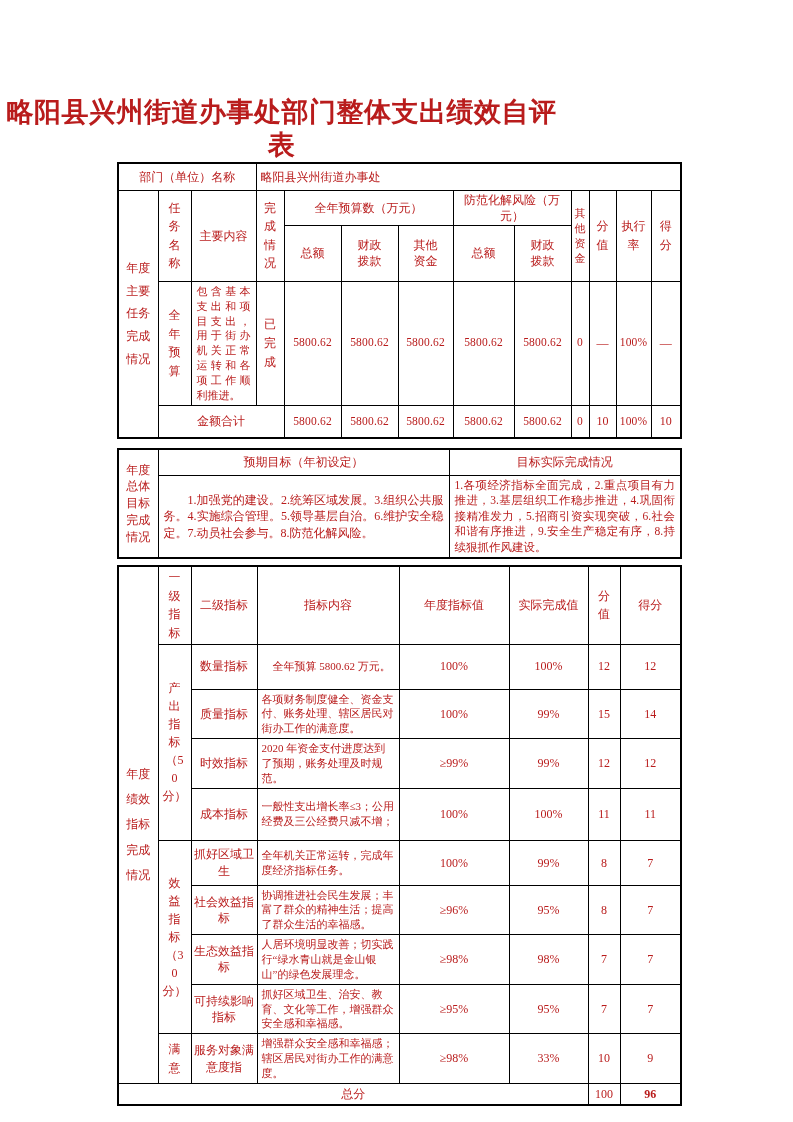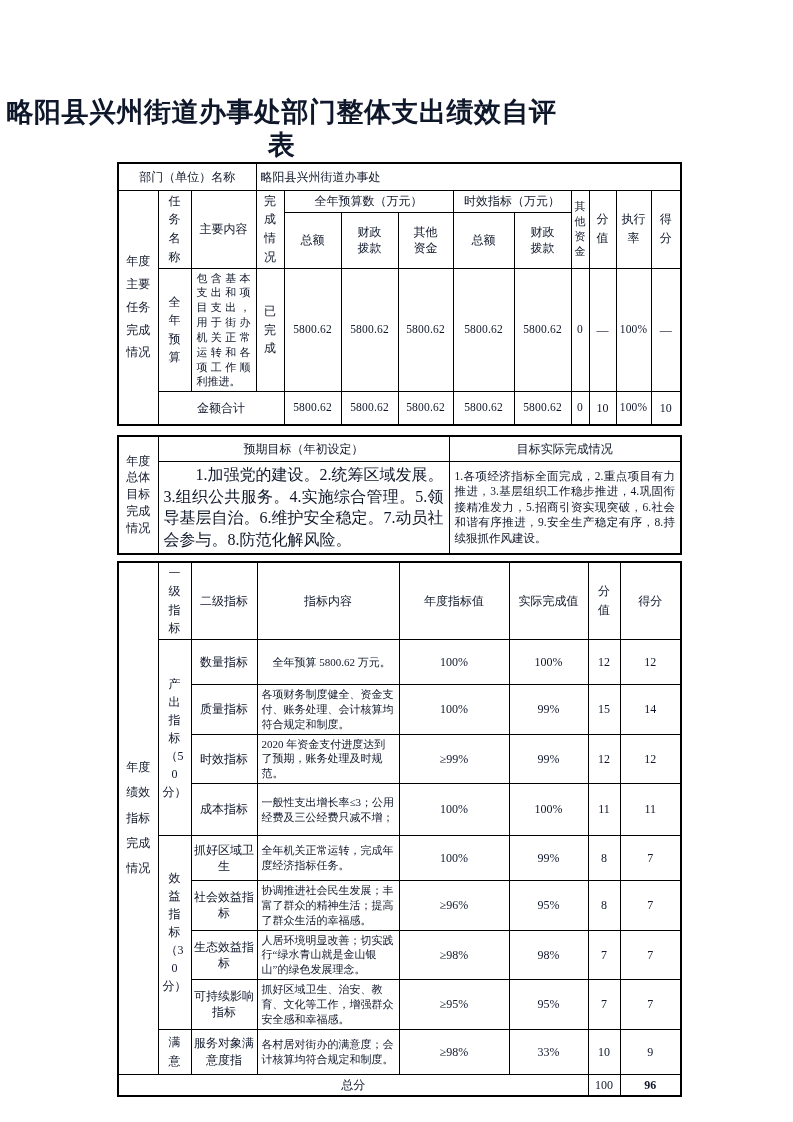--- a/index.html
+++ b/index.html
@@ -1,19 +1,19 @@
 <!DOCTYPE html>
 <html><head>
 <meta charset="utf-8">
 <style>
   html,body{margin:0;padding:0;background:#e8e8e8;}
   .sheet{
     width:793px;height:1122px;background:#ffffff;margin:0 auto;
     box-sizing:border-box;padding-top:96px;
-    font-family:"Liberation Serif","DejaVu Serif",serif;color:#0f172a;
+    font-family:"Liberation Serif","DejaVu Serif",serif;color:#b91c1c;
   }
   .content{width:563px;margin-left:117px;}
   .doc-title{
     width:563px;text-align:center;
     font-family:"Liberation Sans","DejaVu Sans",sans-serif;
     font-weight:700;font-size:27px;line-height:33px;letter-spacing:0.5px;
   }
   .doc-subtitle{
     width:563px;text-align:center;font-size:13px;margin-top:10px;margin-bottom:10px;
   }
@@ -74,21 +74,21 @@
         <td rowspan="2" class="v lh-mid">任
 务
 名
 称</td>
         <td rowspan="2">主要内容</td>
         <td rowspan="2" class="v lh-mid">完
 成
 情
 况</td>
         <td colspan="3">全年预算数（万元）</td>
-        <td colspan="2">时效指标（万元）</td>
+        <td colspan="2">防范化解风险（万元）</td>
         <td rowspan="2" class="v sm">其
 他
 资
 金</td>
         <td rowspan="2" class="v lh-mid">分
 值</td>
         <td rowspan="2" class="v lh-mid">执行
 率</td>
         <td rowspan="2" class="v lh-mid">得
 分</td>
@@ -149,21 +149,21 @@
           <tr style="height:26px">
         <td rowspan="2" class="v" style="line-height:1.4">年度
 总体
 目标
 完成
 情况</td>
         <td>预期目标（年初设定）</td>
         <td>目标实际完成情况</td>
       </tr>
       <tr style="height:67px">
-        <td class="just indent2" style="font-size:16px">1.加强党的建设。2.统筹区域发展。3.组织公共服务。4.实施综合管理。5.领导基层自治。6.维护安全稳定。7.动员社会参与。8.防范化解风险。</td>
+        <td class="just indent2" style="font-size:12px">1.加强党的建设。2.统筹区域发展。3.组织公共服务。4.实施综合管理。5.领导基层自治。6.维护安全稳定。7.动员社会参与。8.防范化解风险。</td>
         <td class="just" style="font-size:11.5px">1.各项经济指标全面完成，2.重点项目有力推进，3.基层组织工作稳步推进，4.巩固衔接精准发力，5.招商引资实现突破，6.社会和谐有序推进，9.安全生产稳定有序，8.持续狠抓作风建设。</td>
       </tr>
     </tbody>
       </table>
 
     <div class="gap6"></div>
 
     <table>
       <colgroup>
         <col style="width:40px">
@@ -205,21 +205,21 @@
 分）</td>
         <td>数量指标</td>
         <td class="left sm" style="text-indent:1em">全年预算 5800.62 万元。</td>
         <td>100%</td>
         <td>100%</td>
         <td>12</td>
         <td>12</td>
       </tr>
       <tr style="height:47px">
         <td>质量指标</td>
-        <td class="left sm">各项财务制度健全、资金支付、账务处理、会计核算均符合规定和制度。</td>
+        <td class="left sm">各项财务制度健全、资金支付、账务处理、辖区居民对街办工作的满意度。</td>
         <td>100%</td>
         <td>99%</td>
         <td>15</td>
         <td>14</td>
       </tr>
       <tr style="height:45px">
         <td>时效指标</td>
         <td class="left sm">2020 年资金支付进度达到了预期，账务处理及时规范。</td>
         <td>≥99%</td>
         <td>99%</td>
@@ -272,21 +272,21 @@
         <td>≥95%</td>
         <td>95%</td>
         <td>7</td>
         <td>7</td>
       </tr>
 
       <tr style="height:45px">
         <td class="v lh-mid">满
 意</td>
         <td>服务对象满意度指</td>
-        <td class="left sm">各村居对街办的满意度；会计核算均符合规定和制度。</td>
+        <td class="left sm">增强群众安全感和幸福感；辖区居民对街办工作的满意度。</td>
         <td>≥98%</td>
         <td>33%</td>
         <td>10</td>
         <td>9</td>
       </tr>
 
       <tr style="height:22px">
         <td colspan="6">总分</td>
         <td>100</td>
         <td class="bold">96</td>

